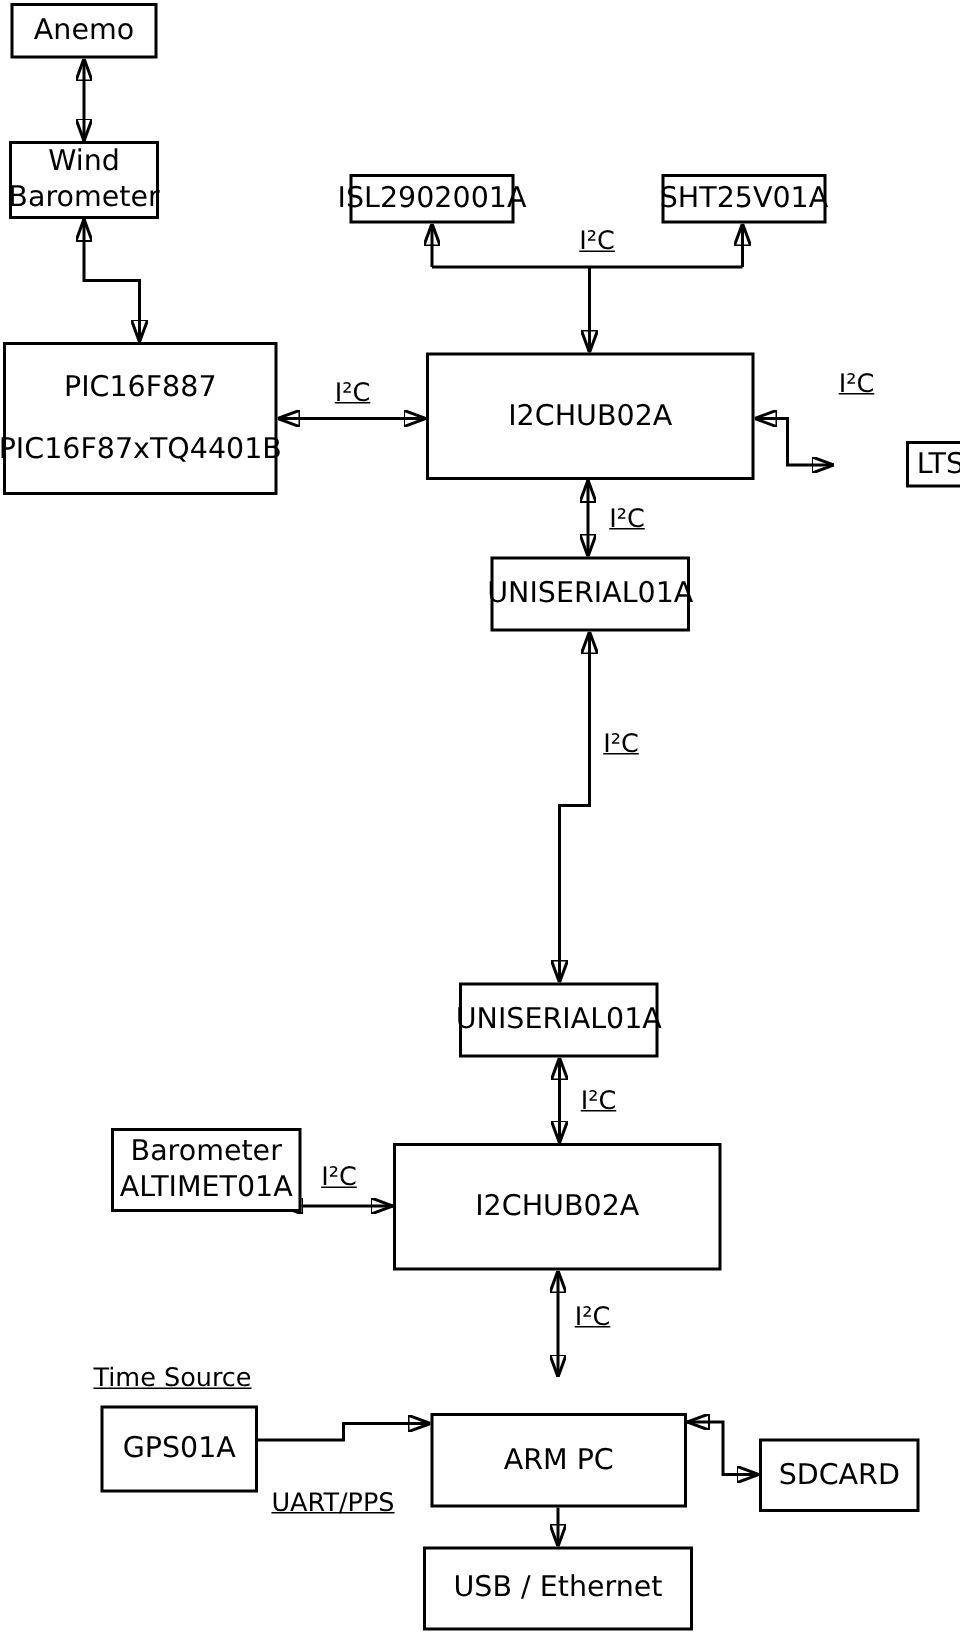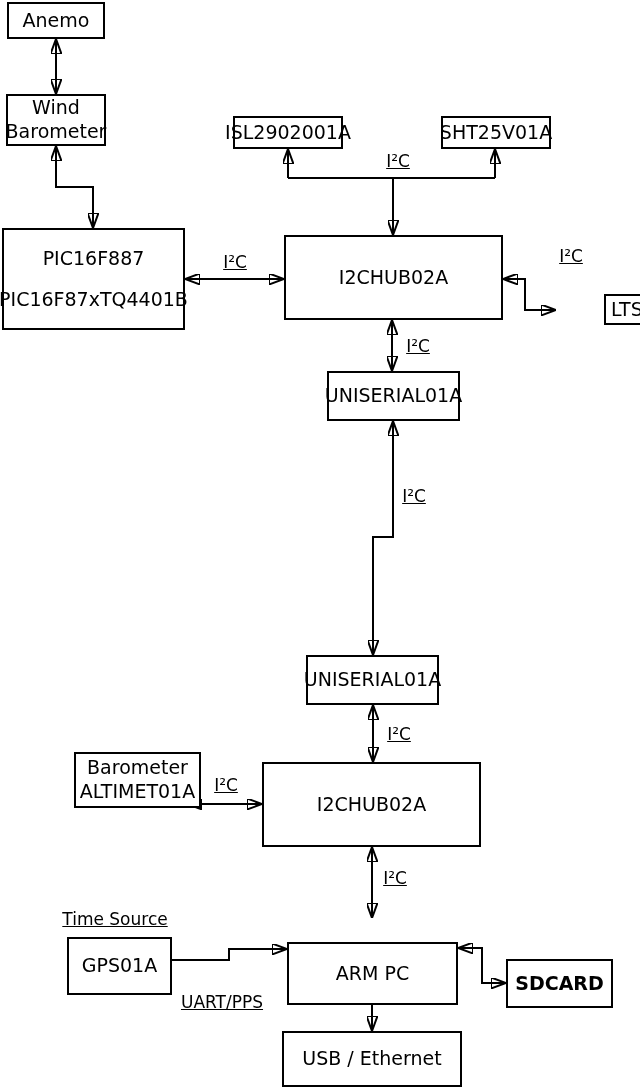--- a/index.html
+++ b/index.html
@@ -124,21 +124,21 @@
   </div>
 
   <div class="node" style="left:287px; top:918px; width:171px; height:63px;margin-top:24px;">
     <span>ARM PC</span>
   </div>
 
   <div class="node" style="left:67px; top:937px; width:105px; height:58px;">
     <span>GPS01A</span>
   </div>
 
-  <div class="node" style="left:506px; top:959px; width:107px; height:49px;font-weight:bold;">
+  <div class="node" style="left:506px; top:959px; width:107px; height:49px;">
     <span>SDCARD</span>
   </div>
 
   <div class="node" style="left:282px; top:1031px; width:180px; height:56px;">
     <span>USB / Ethernet</span>
   </div>
 
   <div class="elabel" style="left:398px; top:161px;">I²C</div>
   <div class="elabel" style="left:235px; top:262px;">I²C</div>
   <div class="elabel" style="left:571px; top:256px;">I²C</div>

